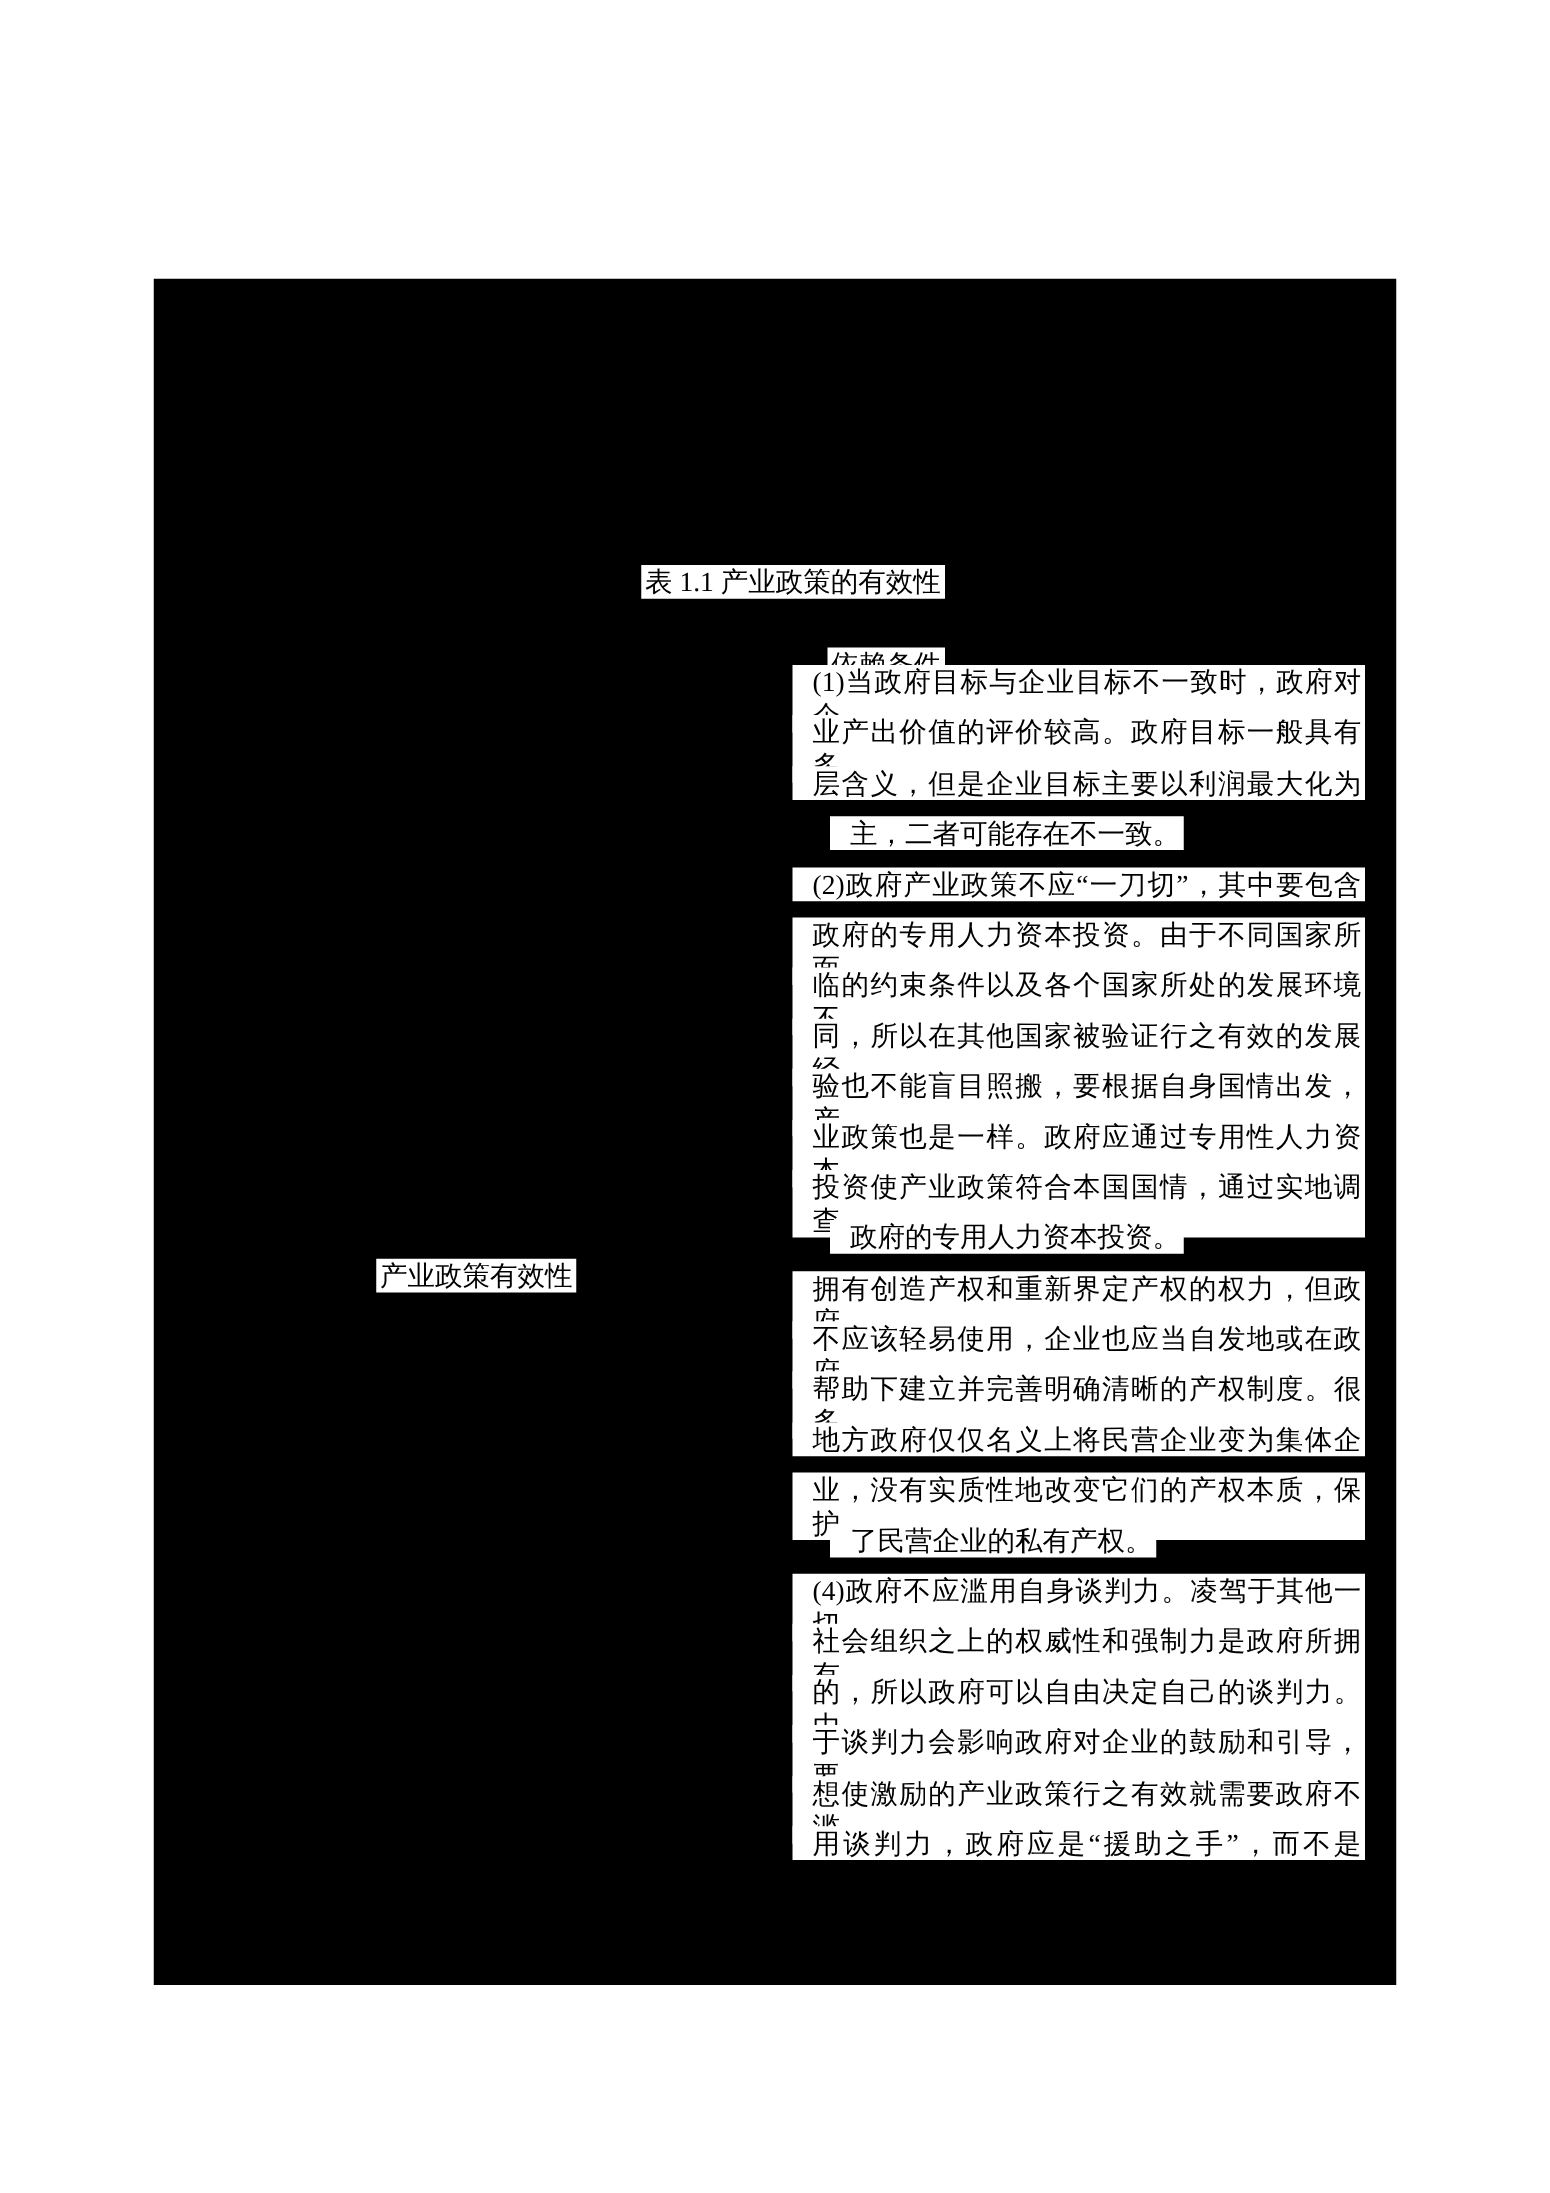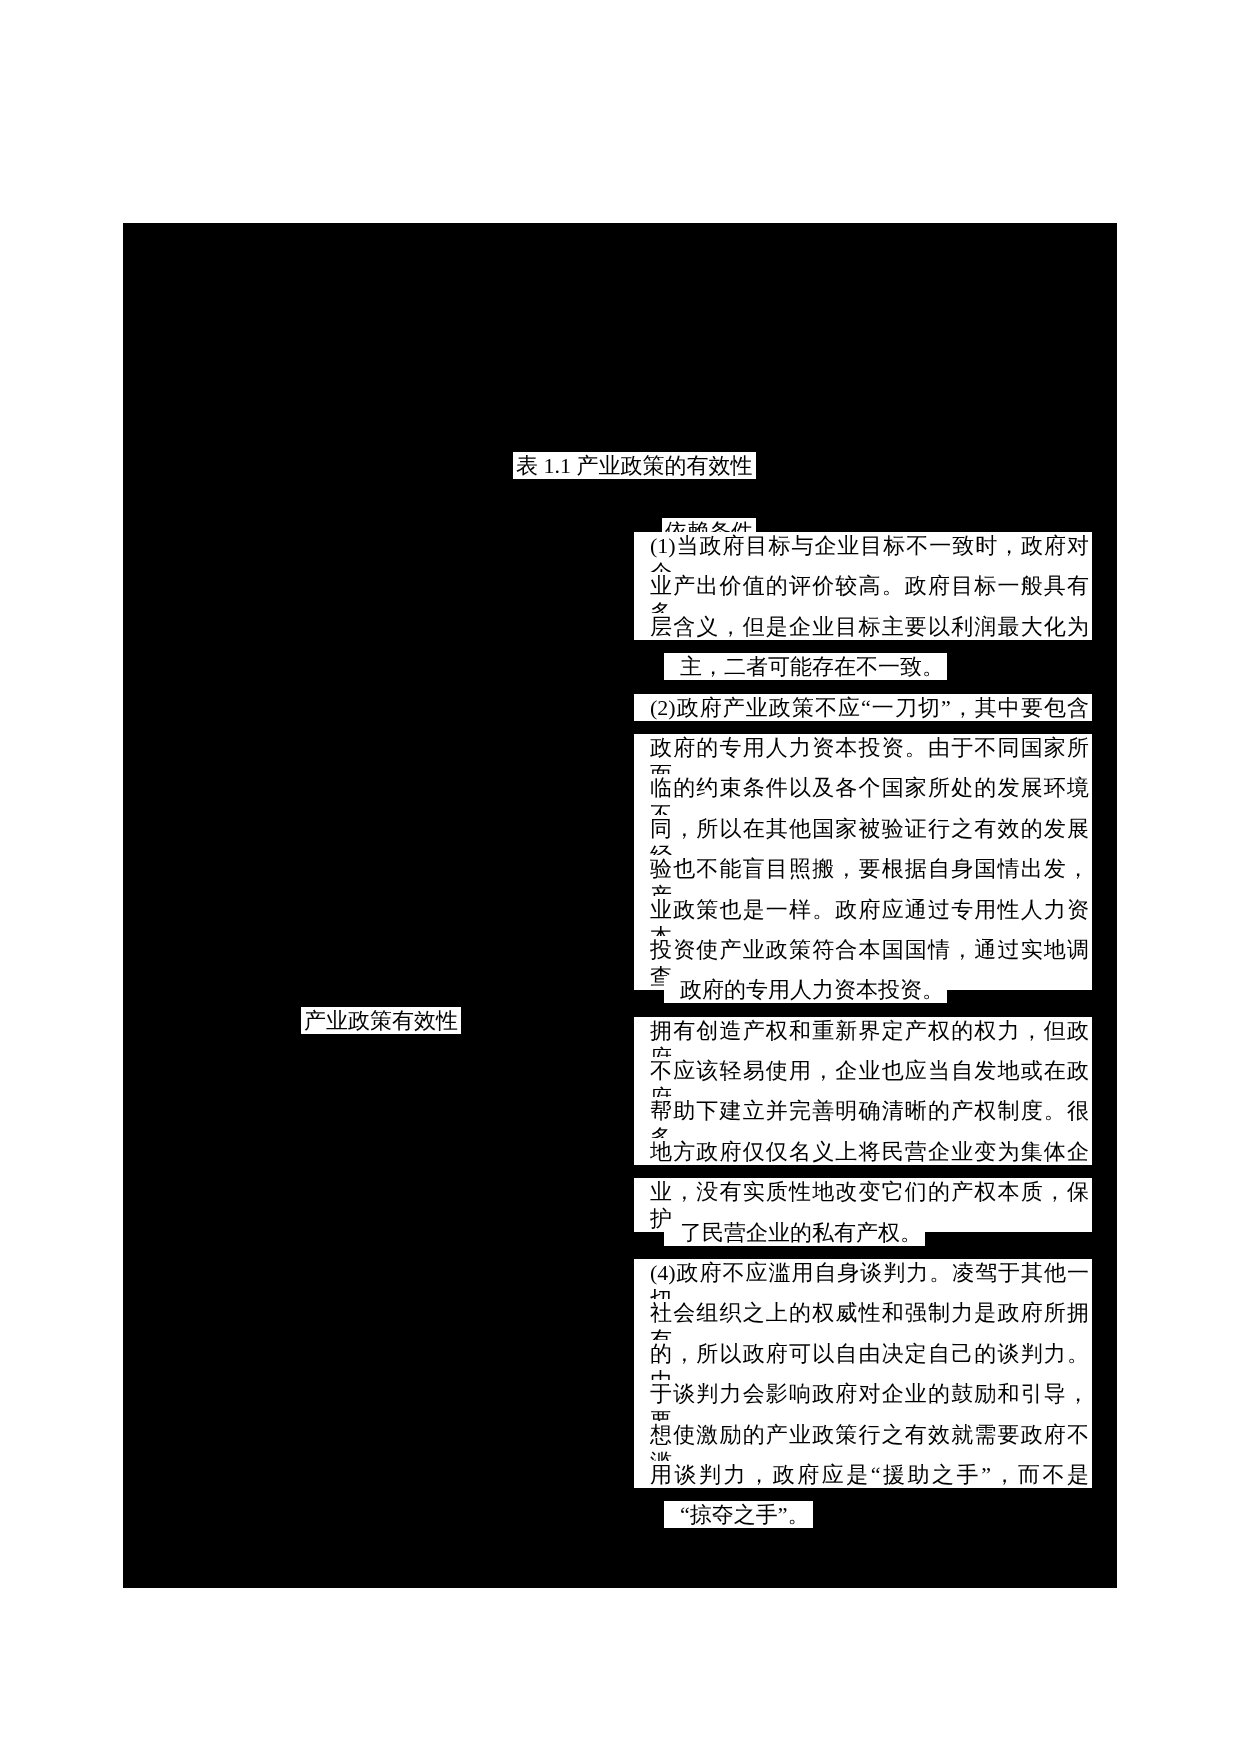--- a/index.html
+++ b/index.html
@@ -147,19 +147,16 @@
   </div>
         <div class="cond-line">
     <span class="hl">于谈判力会影响政府对企业的鼓励和引导，要</span>
   </div>
         <div class="cond-line">
     <span class="hl">想使激励的产业政策行之有效就需要政府不滥</span>
   </div>
         <div class="cond-line">
     <span class="hl">用谈判力，政府应是“援助之手”，而不是</span>
   </div>
-        <div class="cond-line para-end">
-    <span class="hl">“掠夺之手”。</span>
-  </div>
       </div>
 
   </div>
 </div>
 
 </body></html>

